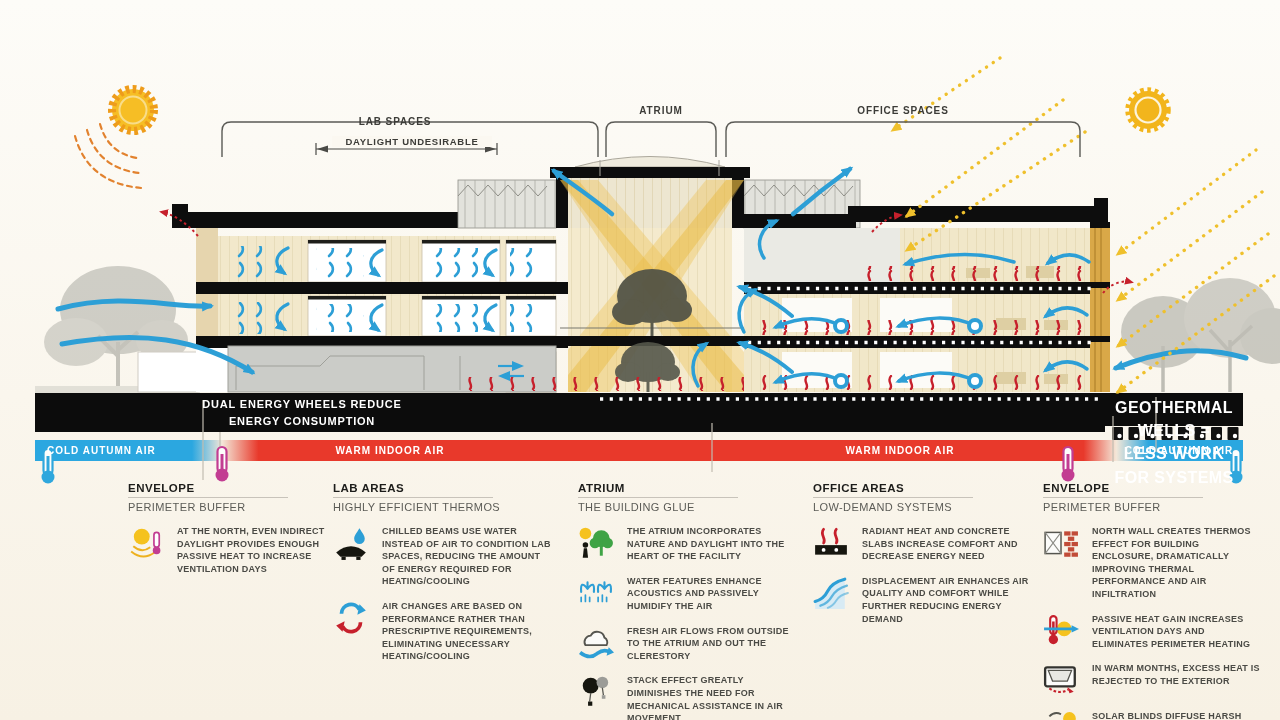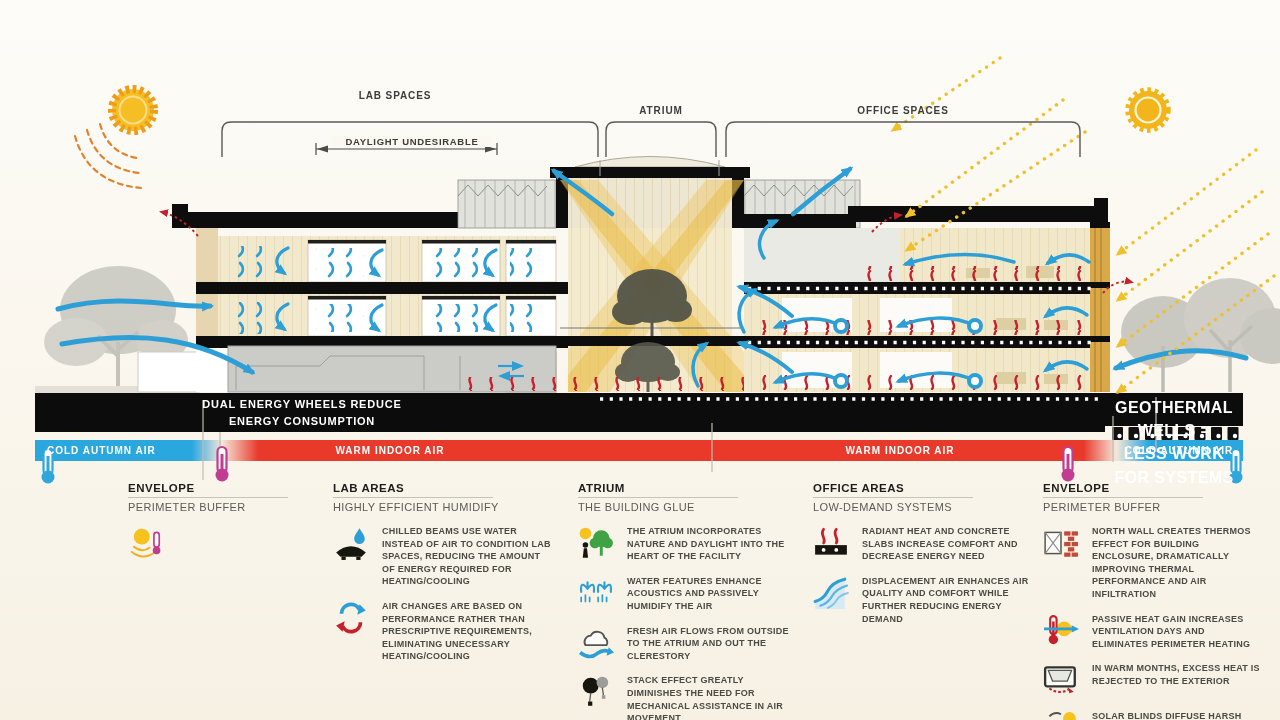--- a/index.html
+++ b/index.html
@@ -342,21 +342,21 @@
   </g>
   <g stroke="#4A4A46" stroke-width="1.2">
     <line x1="316" y1="149" x2="497" y2="149"></line>
     <line x1="316" y1="143" x2="316" y2="155"></line>
         <line x1="497" y1="143" x2="497" y2="155"></line>
     <polygon points="317,149 328,145.5 328,152.5" fill="#4A4A46" stroke="none"></polygon>
     <polygon points="496,149 485,145.5 485,152.5" fill="#4A4A46" stroke="none"></polygon>
   </g>
 </svg>
 
-<div class="ov bracket-label" style="left:310px;top:90px;width:170px">LAB SPACES</div>
+<div class="ov bracket-label" style="left:310px;top:116px;width:170px">LAB SPACES</div>
 <div class="ov bracket-label" style="left:611px;top:105px;width:100px">ATRIUM</div>
 <div class="ov bracket-label" style="left:828px;top:105px;width:150px">OFFICE SPACES</div>
 <div class="ov dim-label" style="left:332px;top:136px;width:150px">DAYLIGHT UNDESIRABLE</div>
 
 <div class="ov ground-note dual" style="left:182px;top:396px;width:240px">
   <div>DUAL ENERGY WHEELS REDUCE</div>
   <div>ENERGY CONSUMPTION</div>
 </div>
 <div class="ov ground-note geo" style="left:1107px;top:396px;width:134px">
   <div>GEOTHERMAL WELLS =</div>
@@ -373,26 +373,27 @@
   <div class="lg-sub">PERIMETER BUFFER</div>
   <div class="li">
     <span class="ic">
       <svg width="36" height="36" viewBox="0 0 34 34">
         <circle cx="13" cy="11" r="7.5" fill="#F5C21E"></circle>
         <path d="M5,20 q8,7 16,1 M3,25 q11,9 22,1" stroke="#EDB11F" fill="none" stroke-width="1.8"></path>
         <rect x="24.5" y="7" width="5" height="14" rx="2.5" fill="#fff" stroke="#C23D92" stroke-width="1.6"></rect>
         <circle cx="27" cy="24" r="3.6" fill="#C23D92"></circle>
       </svg>
     </span>
+    <p>AT THE NORTH, EVEN INDIRECT DAYLIGHT PROVIDES ENOUGH PASSIVE HEAT TO INCREASE VENTILATION DAYS</p>
   </div>
 </div>
 
 <div class="lg-col" style="left:333px">
   <div class="lg-title">LAB AREAS</div>
-  <div class="lg-sub">HIGHLY EFFICIENT HUMIDIFY</div>
+  <div class="lg-sub">HIGHLY EFFICIENT THERMOS</div>
   <div class="li">
     <span class="ic">
       <svg width="36" height="36" viewBox="0 0 34 34">
         <path d="M3,26 Q17,14 31,26 L27,30 L7,30 Z" fill="#16160F"></path>
         <rect x="8" y="30" width="4" height="3" fill="#16160F"></rect>
             <rect x="22" y="30" width="4" height="3" fill="#16160F"></rect>
         <path d="M25,3 C28,8 30,10 30,13 a5,5 0 1 1 -10,0 C20,10 22,8 25,3 Z" fill="#2D9FD6"></path>
       </svg>
     </span>
     <p>CHILLED BEAMS USE WATER INSTEAD OF AIR TO CONDITION LAB SPACES, REDUCING THE AMOUNT OF ENERGY REQUIRED FOR HEATING/COOLING</p>

